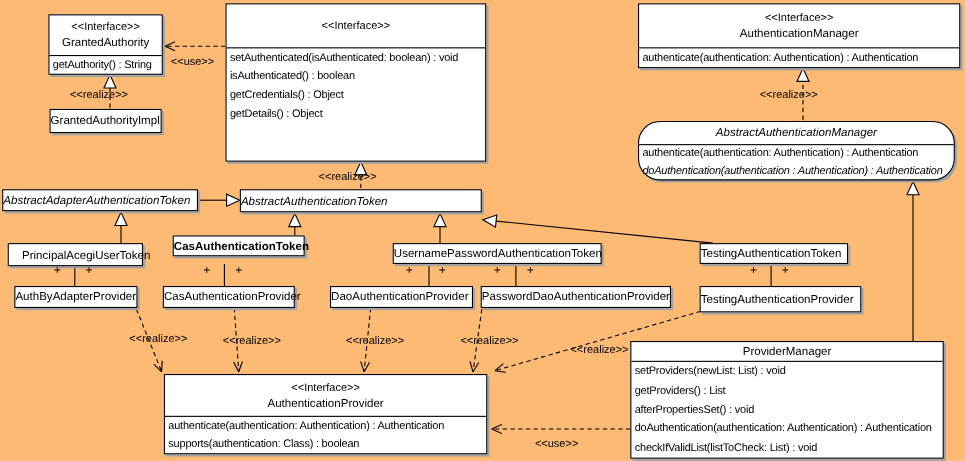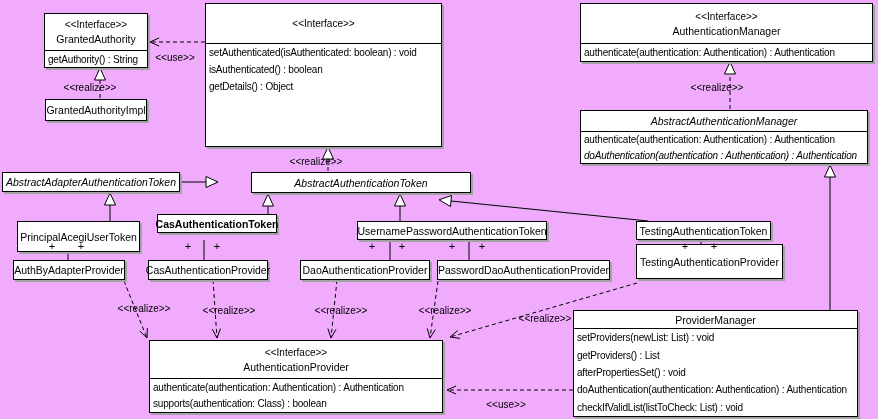--- a/index.html
+++ b/index.html
@@ -1,17 +1,17 @@
 <!DOCTYPE html>
 <html><head>
 <meta charset="utf-8">
 <style>
   html,body { margin:0; padding:0; background:#f0f0f0; }
   #diagram {
-    position:relative; width:878px; height:419px; background:#f0abfc;
+    position:relative; width:878px; height:419px; background:#fdba74;
     font-family:"Liberation Sans", sans-serif; overflow:hidden;
   }
   #edges { position:absolute; left:0; top:0; width:878px; height:419px; }
   .uml-class {
     position:absolute; background:#ffffff; border:1px solid #000;
     box-shadow:2px 2px 0 #a3a3a3; box-sizing:border-box;
   }
   .uml-header {
     display:flex; flex-direction:column; justify-content:center;
     text-align:center; box-sizing:border-box;
@@ -19,21 +19,21 @@
   .stereotype { display:block; font-size:10px; color:#000; line-height:14px; }
   .cls-name { display:block; font-size:10.5px; color:#000; line-height:14px; white-space:nowrap; }
   .cls-name.italic { font-style:italic; }
   .sep { border-top:1px solid #000; }
   .method {
     display:flex; align-items:center; font-size:10px; letter-spacing:-0.2px;
     white-space:nowrap; padding-left:3px; color:#000;
   }
   .method.italic { font-style:italic; }
   .single {
-    display:flex; align-items:center; justify-content:center;
+    display:flex; align-items:center; justify-content:flex-start;
   }
   .edge-label {
     position:absolute; transform:translate(-50%,-50%);
     font-size:10px; color:#000; white-space:nowrap;
   }
   .edge-label.plus { font-size:11px; }
 </style>
 </head>
 <body>
 
@@ -134,48 +134,49 @@
       <div class="sep"></div>
       <div class="method" style="height: 16px;">getAuthority() : String</div>
     </div>
     <div class="uml-class" style="left: 205px; top: 3px; width: 237px; height: 144px;">
       <div class="uml-header" style="height: 39px;">
         <span class="stereotype">&lt;&lt;Interface&gt;&gt;</span>
       </div>
       <div class="sep"></div>
       <div class="method" style="height: 17px;">setAuthenticated(isAuthenticated: boolean) : void</div>
       <div class="method" style="height: 17px; text-align: right;">isAuthenticated() : boolean</div>
+      <div class="method" style="height: 17px;">getCredentials() : Object</div>
       <div class="method" style="height: 17px;">getDetails() : Object</div>
     </div>
     <div class="uml-class" style="left: 580px; top: 3px; width: 293px; height: 59px;">
       <div class="uml-header" style="height: 39px;">
         <span class="stereotype">&lt;&lt;Interface&gt;&gt;</span>
         <span class="cls-name">AuthenticationManager</span>
       </div>
       <div class="sep"></div>
       <div class="method" style="height: 17px;">authenticate(authentication: Authentication) : Authentication</div>
     </div>
     <div class="uml-class single" style="left: 45px; top: 99px; width: 102px; height: 22px;">
       <span class="cls-name">GrantedAuthorityImpl</span>
     </div>
-    <div class="uml-class" style="left: 580px; top: 110px; width: 288px; height: 54px;">
+    <div class="uml-class" style="left: 580px; top: 110px; width: 288px; height: 54px; border-radius: 20px;">
       <div class="uml-header" style="height: 20px;">
         <span class="cls-name italic">AbstractAuthenticationManager</span>
       </div>
       <div class="sep"></div>
       <div class="method" style="height: 15.5px;">authenticate(authentication: Authentication) : Authentication</div>
       <div class="method italic" style="height: 15.5px;">doAuthentication(authentication : Authentication) : Authentication</div>
     </div>
     <div class="uml-class single" style="left: 2px; top: 172px; width: 178px; height: 20px;">
       <span class="cls-name italic">AbstractAdapterAuthenticationToken</span>
     </div>
-    <div class="uml-class single" style="left: 218px; top: 172px; width: 220px; height: 21px; margin-left: 33px;">
+    <div class="uml-class single" style="left: 218px; top: 172px; width: 220px; height: 21px;">
       <span class="cls-name italic">AbstractAuthenticationToken</span>
     </div>
-    <div class="uml-class single" style="left: 17px; top: 221px; width: 123px; height: 31px;">
+    <div class="uml-class single" style="left: 7px; top: 221px; width: 123px; height: 21px; padding-left: 12px;">
       <span class="cls-name">PrincipalAcegiUserToken</span>
     </div>
     <div class="uml-class single" style="left: 157px; top: 214px; width: 120px; height: 19px; font-weight: bold;">
       <span class="cls-name">CasAuthenticationToken</span>
     </div>
     <div class="uml-class single" style="left: 357px; top: 221px; width: 190px; height: 19px;">
       <span class="cls-name">UsernamePasswordAuthenticationToken</span>
     </div>
     <div class="uml-class single" style="left: 636px; top: 221px; width: 135px; height: 19px;">
       <span class="cls-name">TestingAuthenticationToken</span>
@@ -185,21 +186,21 @@
     </div>
     <div class="uml-class single" style="left: 148px; top: 260px; width: 120px; height: 20px;">
       <span class="cls-name">CasAuthenticationProvider</span>
     </div>
     <div class="uml-class single" style="left: 300px; top: 260px; width: 130px; height: 20px;">
       <span class="cls-name">DaoAuthenticationProvider</span>
     </div>
     <div class="uml-class single" style="left: 437px; top: 260px; width: 173px; height: 20px;">
       <span class="cls-name">PasswordDaoAuthenticationProvider</span>
     </div>
-    <div class="uml-class single" style="left: 636px; top: 244px; width: 147px; height: 35px;">
+    <div class="uml-class single" style="left: 636px; top: 260px; width: 147px; height: 24px;">
       <span class="cls-name">TestingAuthenticationProvider</span>
     </div>
     <div class="uml-class" style="left: 149px; top: 340px; width: 294px; height: 73px;">
       <div class="uml-header" style="height: 37px;">
         <span class="stereotype">&lt;&lt;Interface&gt;&gt;</span>
         <span class="cls-name">AuthenticationProvider</span>
       </div>
       <div class="sep"></div>
       <div class="method" style="height: 16.5px;">authenticate(authentication: Authentication) : Authentication</div>
       <div class="method" style="height: 16.5px;">supports(authentication: Class) : boolean</div>

